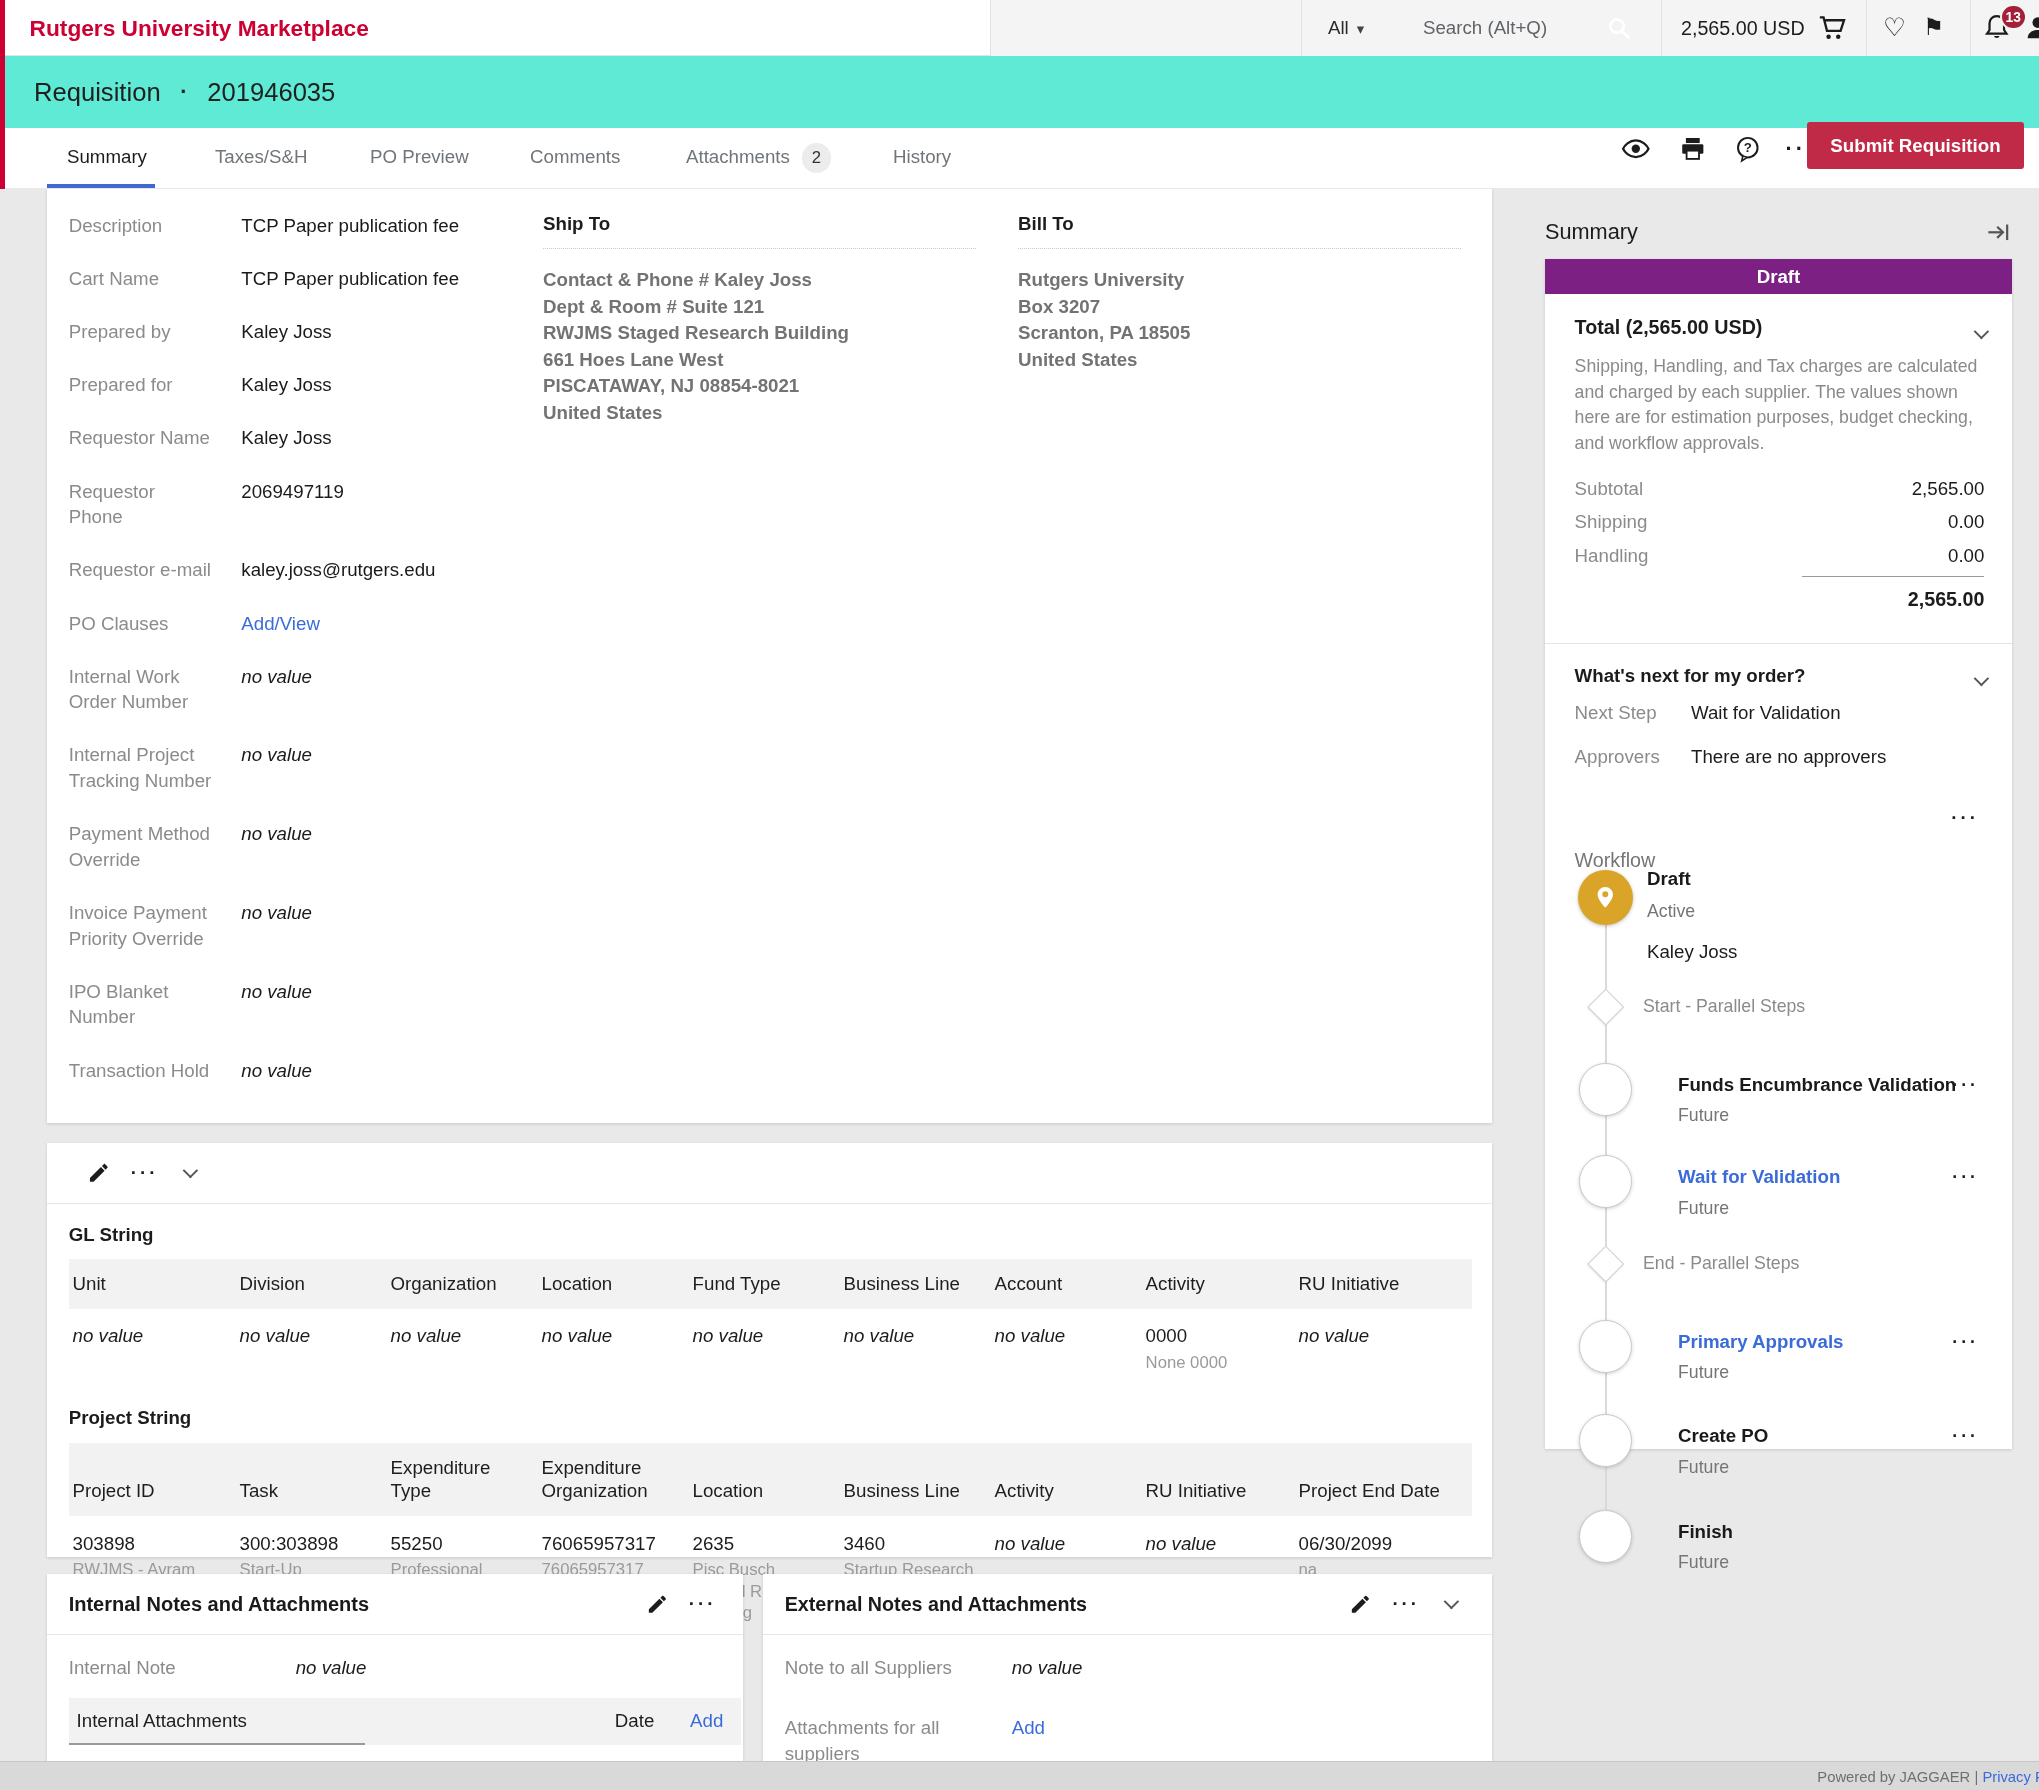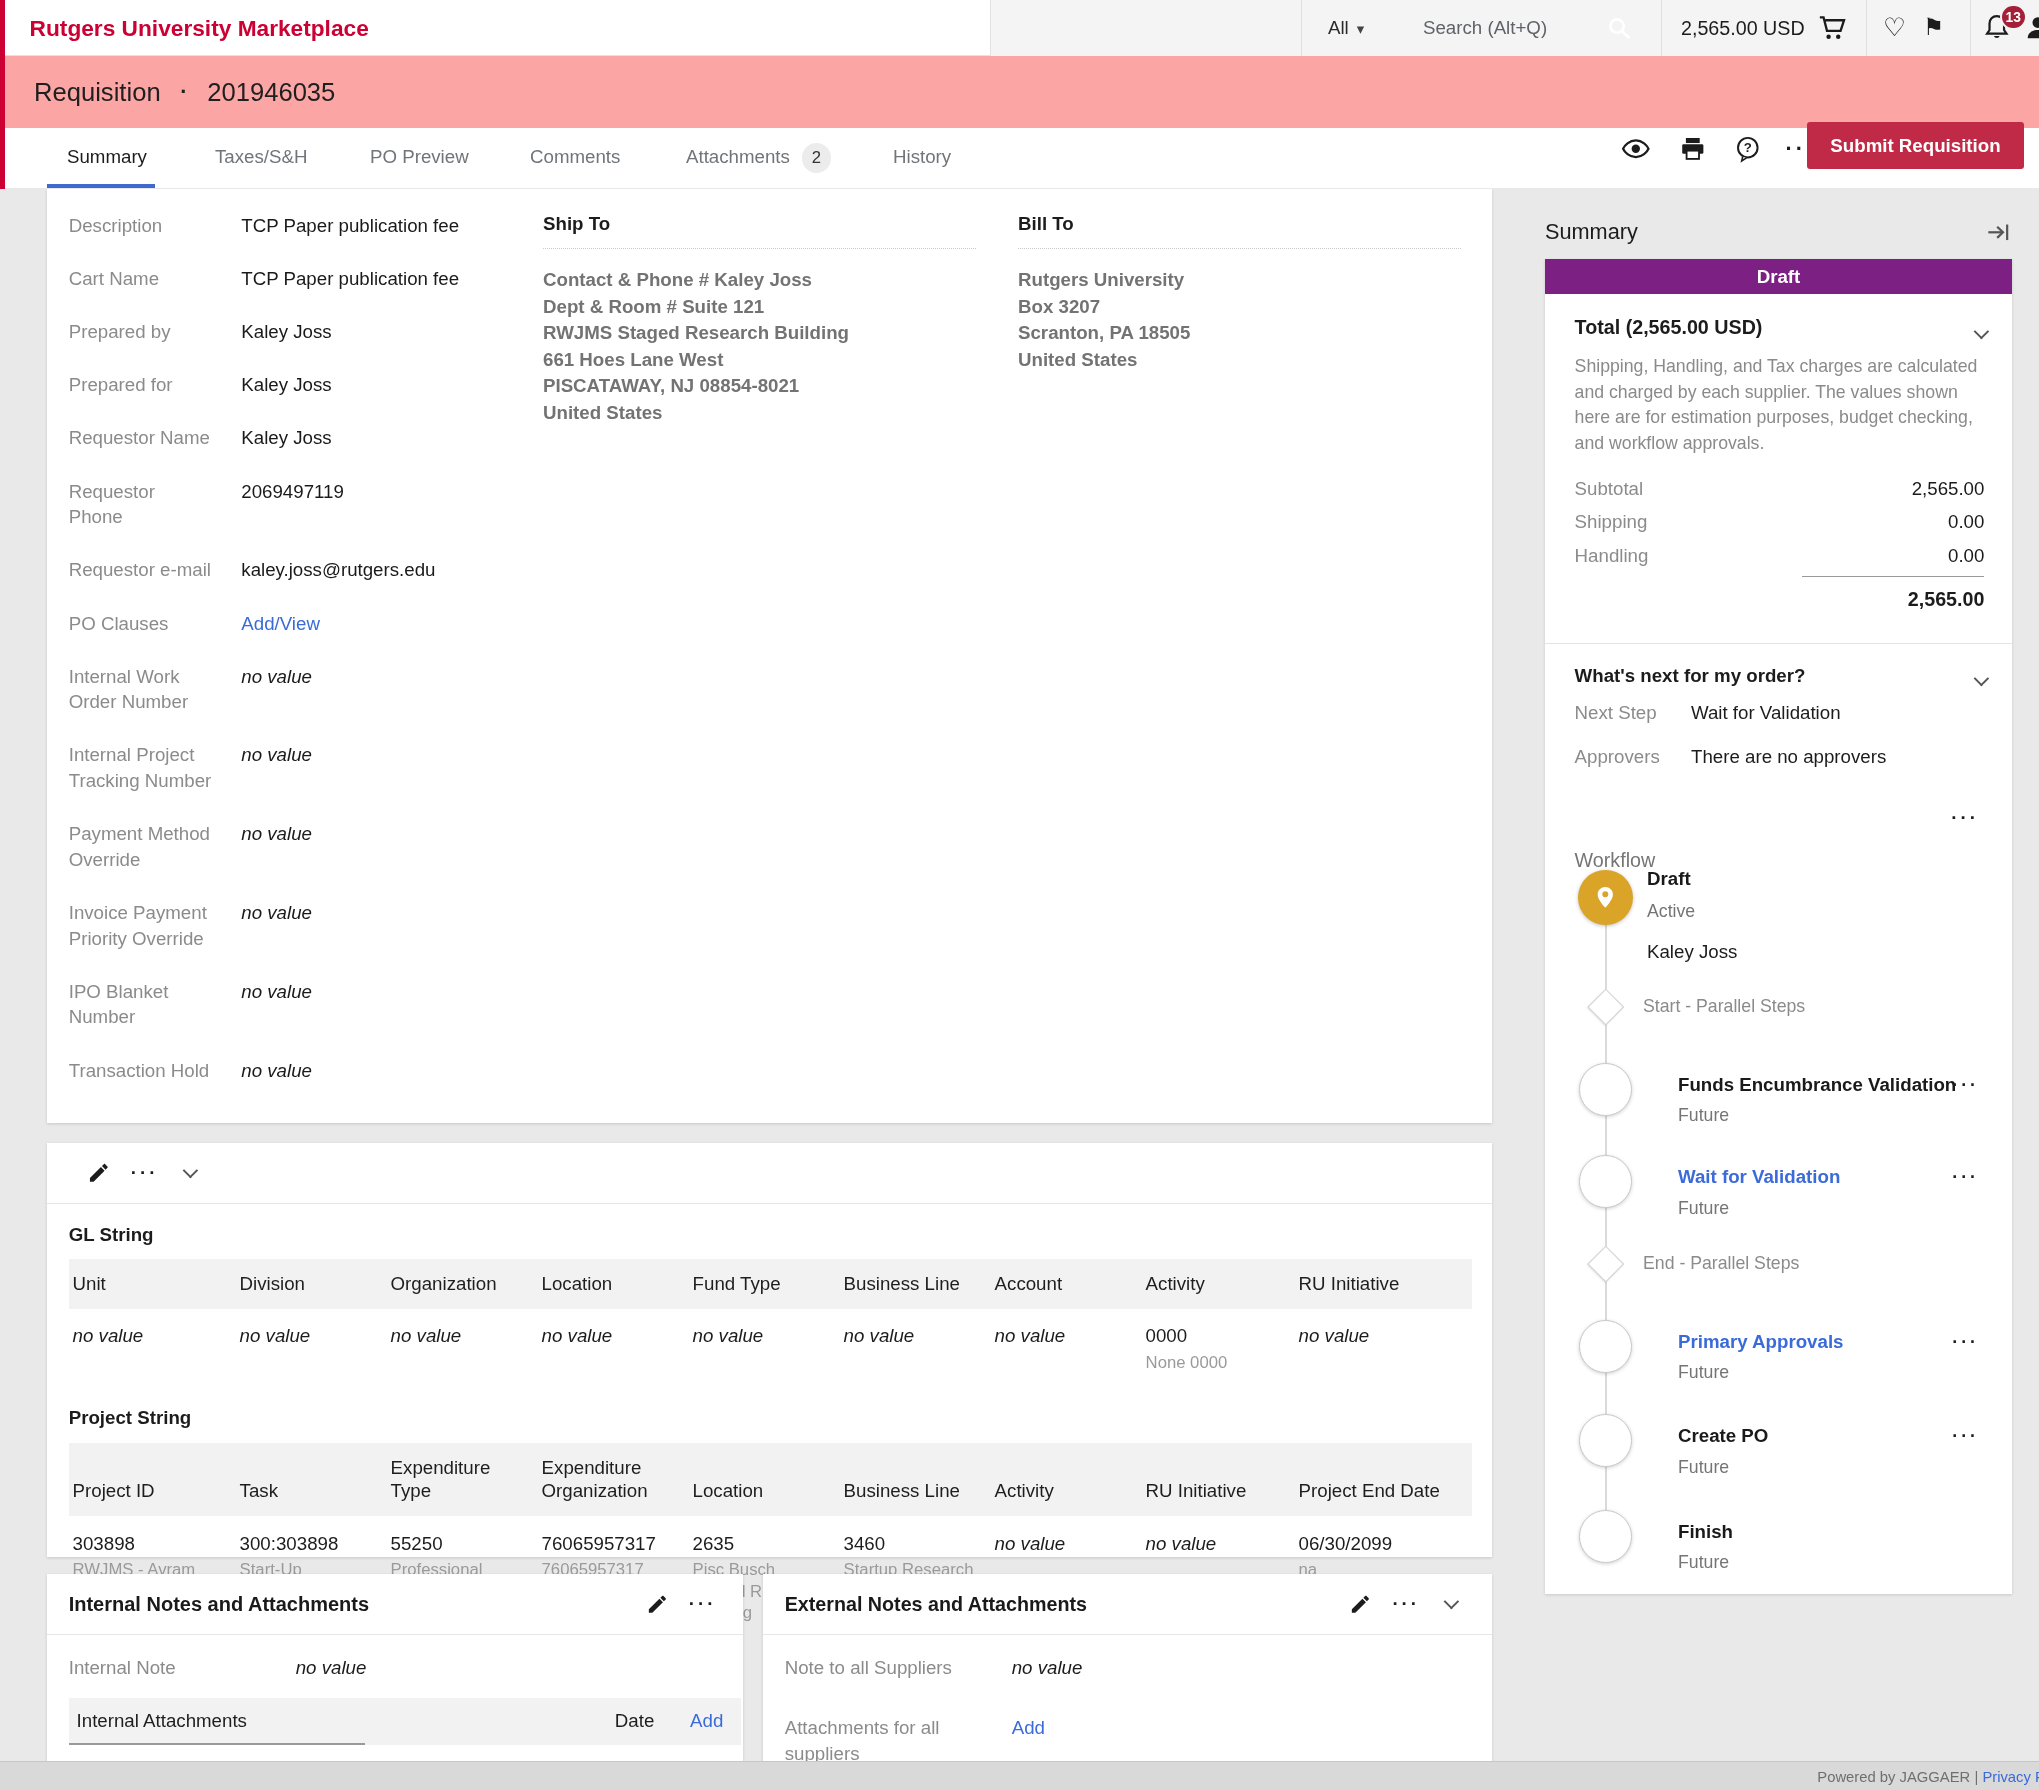--- a/index.html
+++ b/index.html
@@ -17,21 +17,21 @@
   .brand { position:absolute; left:29.6px; top:0; line-height:56px; font-size:22.7px; font-weight:bold; color:#cc0033; }
   .nav-sep { position:absolute; top:0; width:1px; height:56px; background:#e0e0e0; }
   .nav-item { position:absolute; top:0; height:56px; display:flex; align-items:center; gap:7.9px; color:#2a2a2a; }
   .caret { font-size:14.8px; color:#444; }
   .search-ph { color:#5f6368; }
   .cart-amt { font-size:19.7px; color:#1c1c1c; }
   .uni-icon { font-size:25.6px; color:#1c1c1c; line-height:1; }
   .bell-badge { position:absolute; left:2000px; top:3.9px; width:26.6px; height:26.6px; border-radius:50%;
     background:#a32038; color:#fff; font-size:13.8px; font-weight:bold; display:flex; align-items:center; justify-content:center; z-index:5; border:2px solid #f4f4f4;}
   
-  .title-row { position:absolute; left:0; top:56px; width:2039px; height:72px; background:#fca5a5; z-index:25; }
+  .title-row { position:absolute; left:0; top:56px; width:2039px; height:72px; background:#5eead4; z-index:25; }
   .doc-title { position:absolute; left:34px; top:0; height:72px; display:flex; align-items:center; gap:19.7px; }
   .doc-title .t1 { font-size:25.6px; color:#1f1f1f; }
   .doc-title .dot { font-size:21.7px; font-weight:bold; color:#1f1f1f; }
   .doc-title .t2 { font-size:25.6px; color:#1f1f1f; }
   .hdr-icon { position:absolute; top:77px; width:31.5px; height:31.5px; display:flex; align-items:center; justify-content:center; cursor:pointer; }
   .dots3 { font-weight:bold; font-size:21.7px; letter-spacing:3px; color:#1c1c1c; line-height:1; }
   .submit-btn { position:absolute; right:14.8px; top:66px; height:47px; padding:0 23.6px; background:#c02a46; color:#fff;
     font-size:18.7px; font-weight:bold; border:none; border-radius:3px; font-family:"Liberation Sans",sans-serif; cursor:pointer; }
   
   .tabs-row { position:absolute; left:0; top:128px; width:2039px; height:61px; background:#fff; border-bottom:1px solid #e8e8e8; z-index:20; }
@@ -79,21 +79,21 @@
   .attach-header .c2 { width:108px; text-align:right; color:#1e1e1e; }
   .attach-header .c3 { width:69px; text-align:right; }
   .attach-sortline { position:absolute; left:0; bottom:0; width:296px; height:2px; background:#9a9a9a; }
   .file-row { display:flex; align-items:center; margin:19.7px 19.7px 0 21.7px; padding-left:7.9px; padding-right:15.8px; }
   .file-row .c1 { flex:1; }
   .file-row .c2 { width:108px; text-align:right; }
   .file-row .c3 { width:69px; text-align:right; }
   
   .sb-head { position:absolute; left:1545px; top:219px; width:467px; display:flex; align-items:center; }
   .sb-head .t { font-size:21.7px; color:#1c1c1c; flex:1; }
-  .sb-card { position:absolute; left:1545px; top:259px; width:467px; height:1335px; background:#fff; box-shadow:0 1px 3px rgba(0,0,0,.14); }
+  .sb-card { position:absolute; left:1545px; top:259px; width:467px; height:1190px; background:#fff; box-shadow:0 1px 3px rgba(0,0,0,.14); }
   .banner { position:absolute; left:0; top:0; width:467px; height:35px; background:#7c2183; color:#fff;
     font-weight:bold; font-size:18.7px; display:flex; align-items:center; justify-content:center; }
   .sb-row-label { position:absolute; left:29.6px; color:#8b8b8b; }
   .sb-row-val { position:absolute; right:27.6px; text-align:right; color:#1a1a1a; }
   .total-head { position:absolute; left:29.6px; top:57px; font-weight:bold; font-size:19.7px; }
   .sb-chev { position:absolute; right:25.6px; }
   .sb-desc { position:absolute; left:29.6px; top:95px; width:404px; color:#8a8a8a; font-size:17.7px; line-height:25.6px; }
   .tline { position:absolute; right:27.6px; top:317px; width:182px; border-top:1px solid #9a9a9a; }
   .gtotal { position:absolute; right:27.6px; top:329px; font-weight:bold; font-size:19.7px; }
   .sb-div { position:absolute; left:0; top:384px; width:467px; border-top:1px solid #e4e4e4; }

